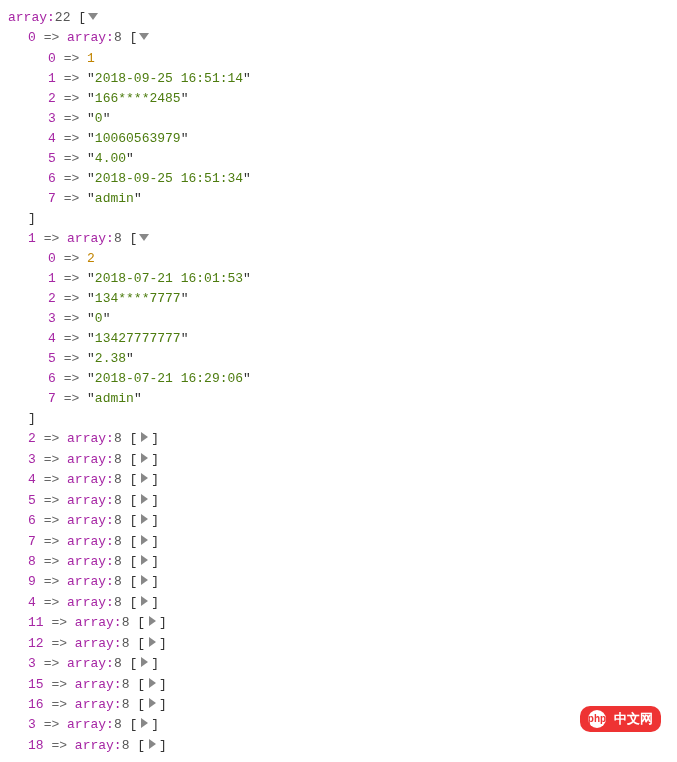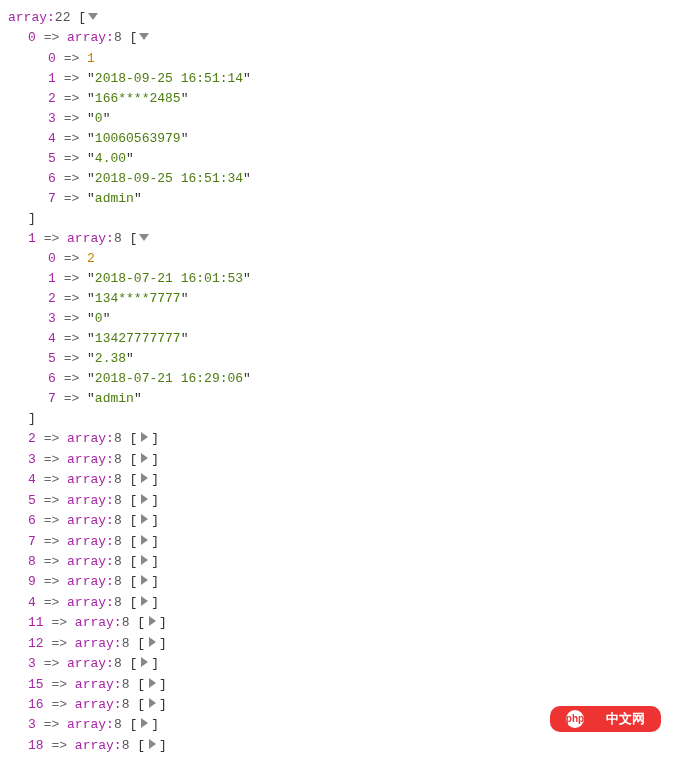--- a/index.html
+++ b/index.html
@@ -44,25 +44,25 @@
     .indent2 { padding-left: 40px; }
     .watermark {
       position: absolute;
       right: 16px;
       bottom: 30px;
       background: #e33;
       color: #fff;
       font-family: Arial, sans-serif;
       font-weight: bold;
       font-size: 13px;
-      padding: 3px 16px;
+      padding: 3px 8px;
       border-radius: 10px;
       display: flex;
       align-items: center;
-      gap: 22px;
+      gap: 8px;
     }
     .watermark .logo {
       background: #fff;
       color: #e33;
       border-radius: 50%;
       width: 18px;
       height: 18px;
       display: inline-flex;
       align-items: center;
       justify-content: center;

